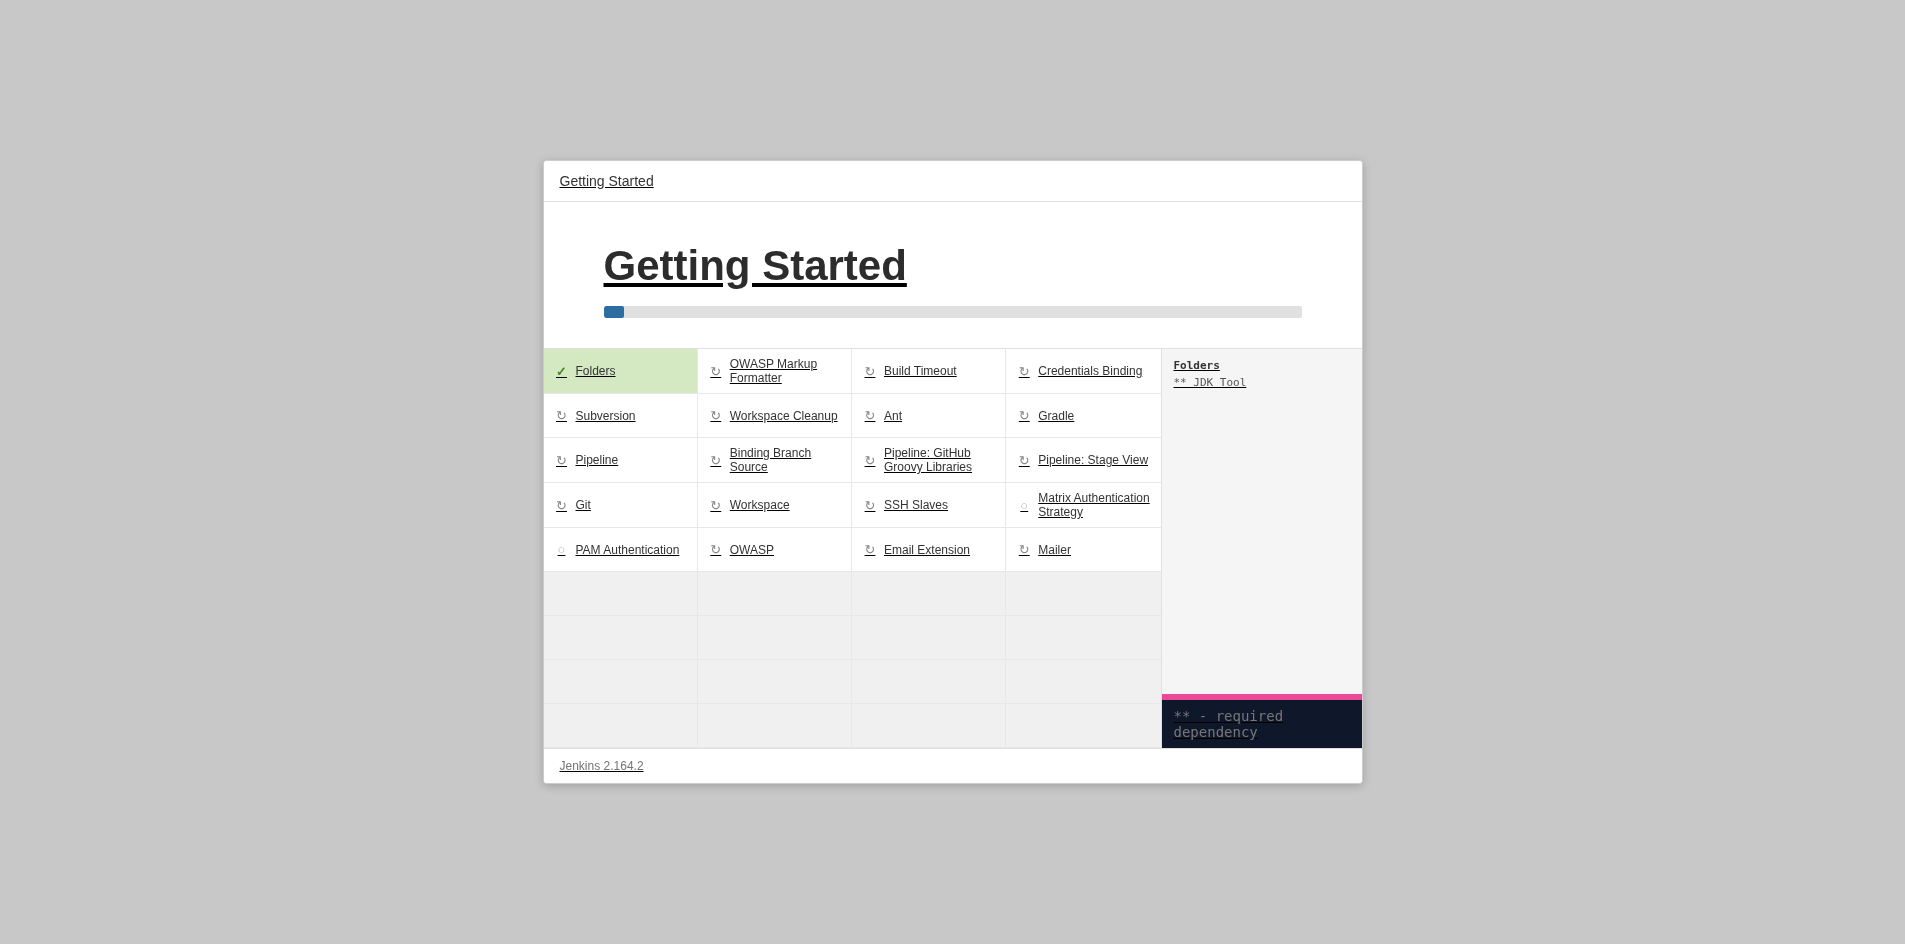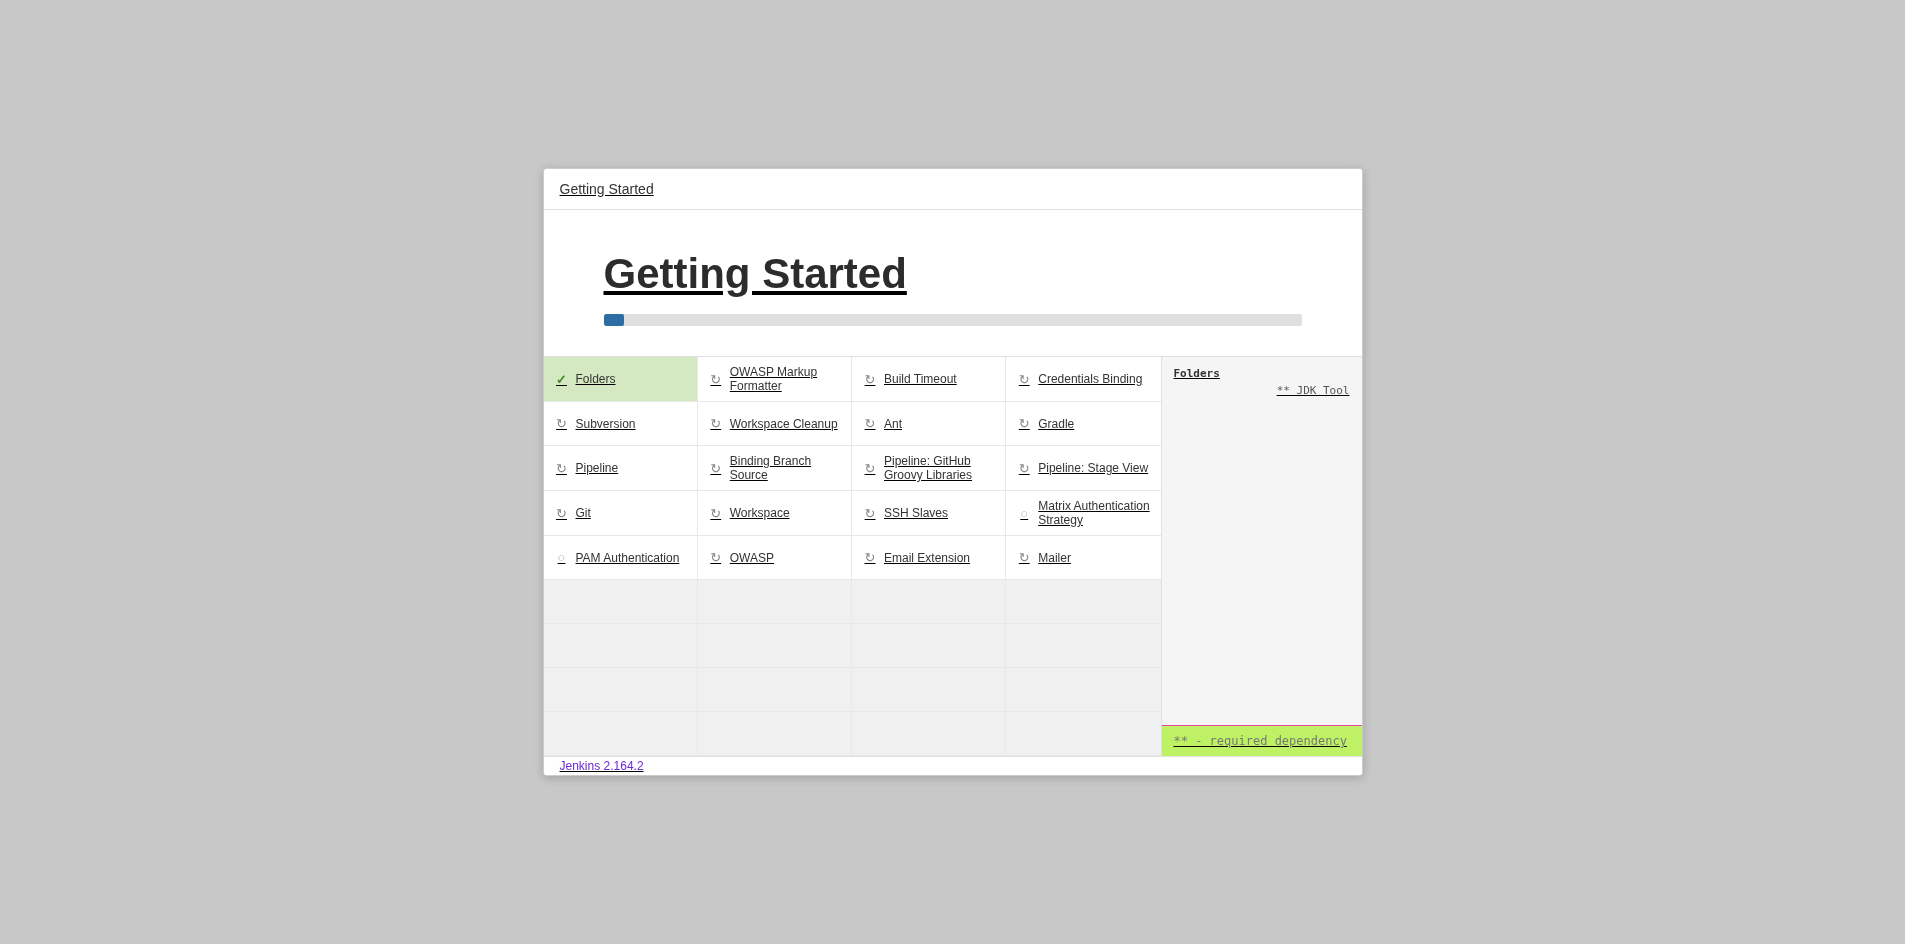--- a/index.html
+++ b/index.html
@@ -100,35 +100,34 @@
       color: #333;
     }
     .sidebar-title {
       font-weight: bold;
       margin-bottom: 4px;
       font-family: monospace;
     }
     .sidebar-item-text {
       color: #555;
       font-family: monospace;
-      text-align: right;
     }
     .footer-panel {
-      border-top: 1px solid #ec4899;
+      border-top: 6px solid #ec4899;
       padding: 8px 12px;
-      font-size: 12px;
+      font-size: 14px;
       font-family: monospace;
       color: #777;
-      background: #bef264;
+      background: #0f172a;
     }
     .window-footer {
-      padding: 2px 16px;
+      padding: 10px 16px;
       border-top: 1px solid #e0e0e0;
       font-size: 12px;
-      color: #6d28d9;
+      color: #737373;
       background: #fff;
     }
     .sidebar-empty {
       flex: 1;
       background: #f5f5f5;
     }
   </style>
 </head>
 <body>
 

